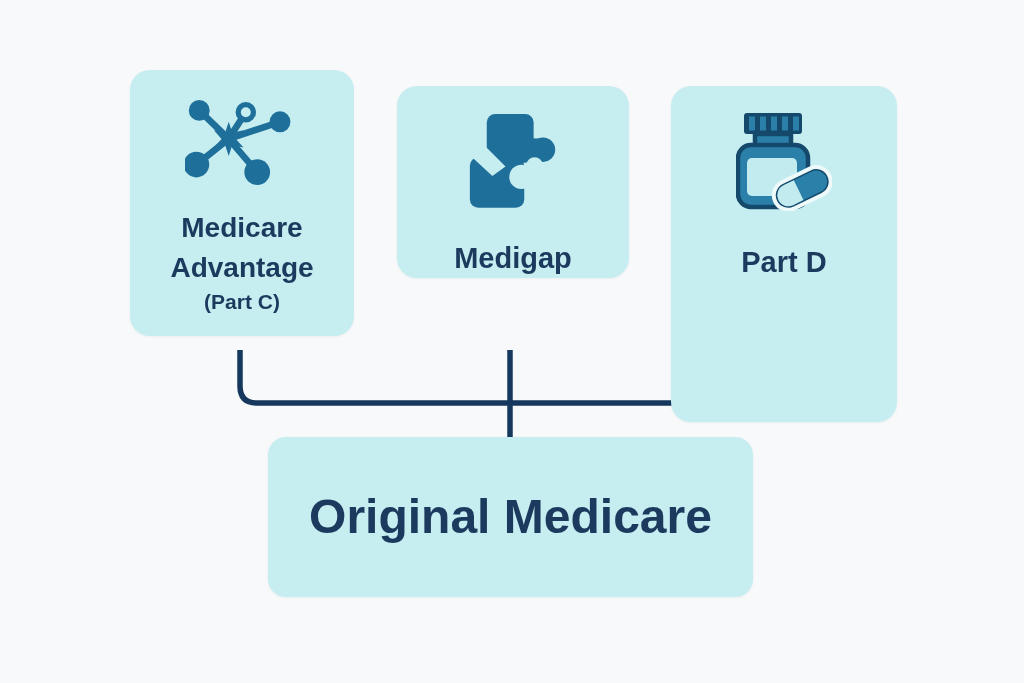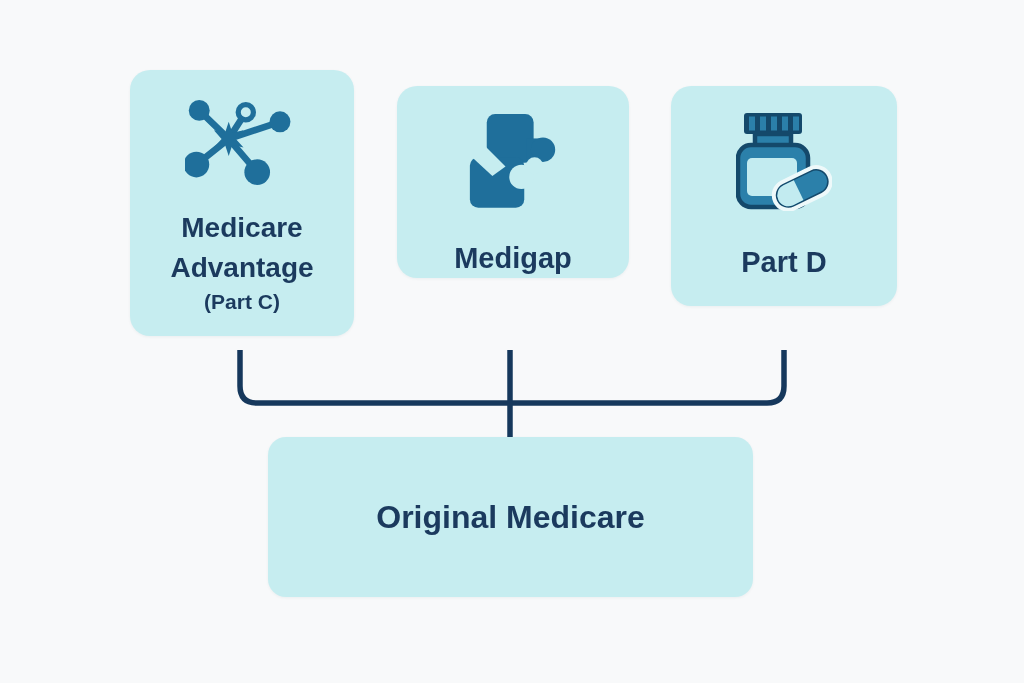--- a/index.html
+++ b/index.html
@@ -36,21 +36,21 @@
     position:absolute;
     background:var(--card_bg);
     border-radius:20px;
     display:flex;
     flex-direction:column;
     align-items:center;
     box-shadow:0 1px 3px rgba(20,60,90,0.06);
   }
   .card-ma{left:130px;top:70px;width:224px;height:266px;}
   .card-mg{left:397px;top:86px;width:232px;height:192px;}
-  .card-pd{left:671px;top:86px;width:226px;height:220px;}
+  .card-pd{left:671px;top:86px;width:226px;height:336px;}
   .card-om{left:268px;top:437px;width:485px;height:160px;border-radius:18px;justify-content:center;}
   .icon-wrap{
     margin-top:26px;
     height:100px;
     display:flex;
     align-items:center;
     justify-content:center;
   }
   .card-title{
     color:var(--text_navy);
@@ -61,21 +61,21 @@
   }
   .card-ma .card-title{margin-top:12px;width:190px;}
   .card-mg .card-title,.card-pd .card-title{margin-top:30px;font-size:29px;}
   .card-subtitle{
     color:var(--text_navy);
     font-weight:bold;
     font-size:21px;
     line-height:1.35;
     text-align:right;
   }
-  .card-om .card-title{font-size:32px;line-height:1.2;margin-top:0;}
+  .card-om .card-title{font-size:48px;line-height:1.2;margin-top:0;}
   .card-om .card-subtitle{font-size:31px;margin-top:6px;}
   
   .f-blue{fill:var(--icon_blue);}
   .f-bblue{fill:var(--bottle_blue);}
   .f-navy{fill:var(--icon_navy);}
   .f-light{fill:var(--icon_light);}
   .f-card{fill:var(--card_bg);}
   .l-blue{stroke:var(--icon_blue);fill:none;}
   .ring{stroke:var(--icon_blue);fill:var(--card_bg);}
   .outlined{stroke:var(--icon_navy);stroke-width:4.5;}

